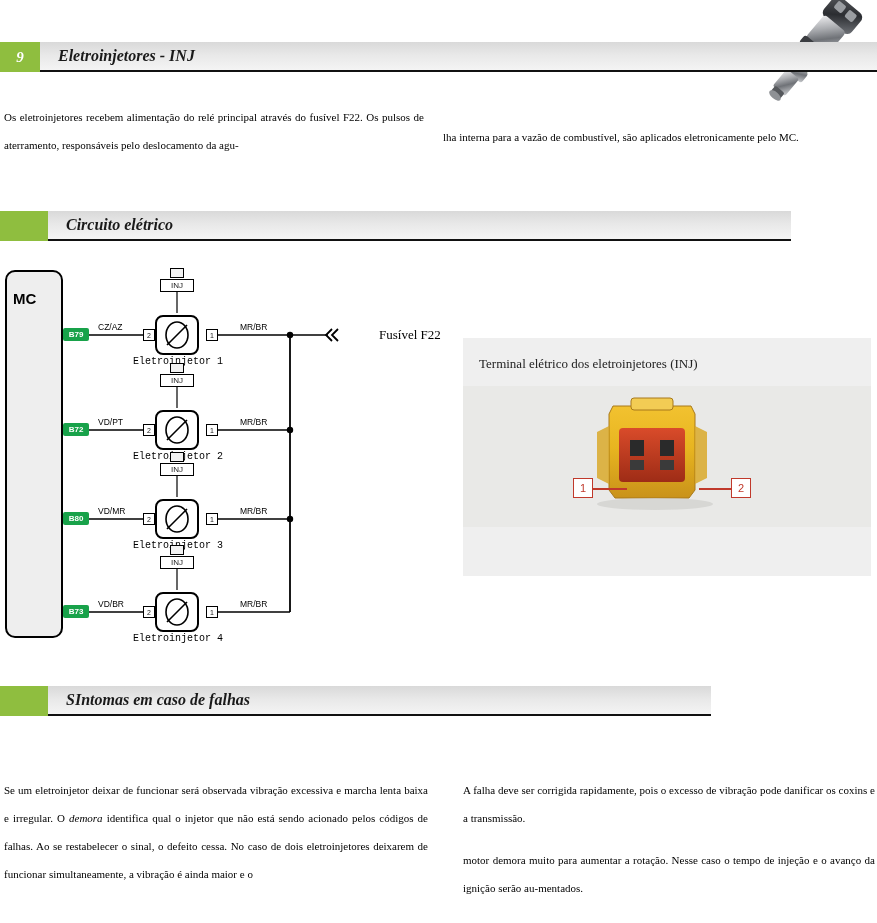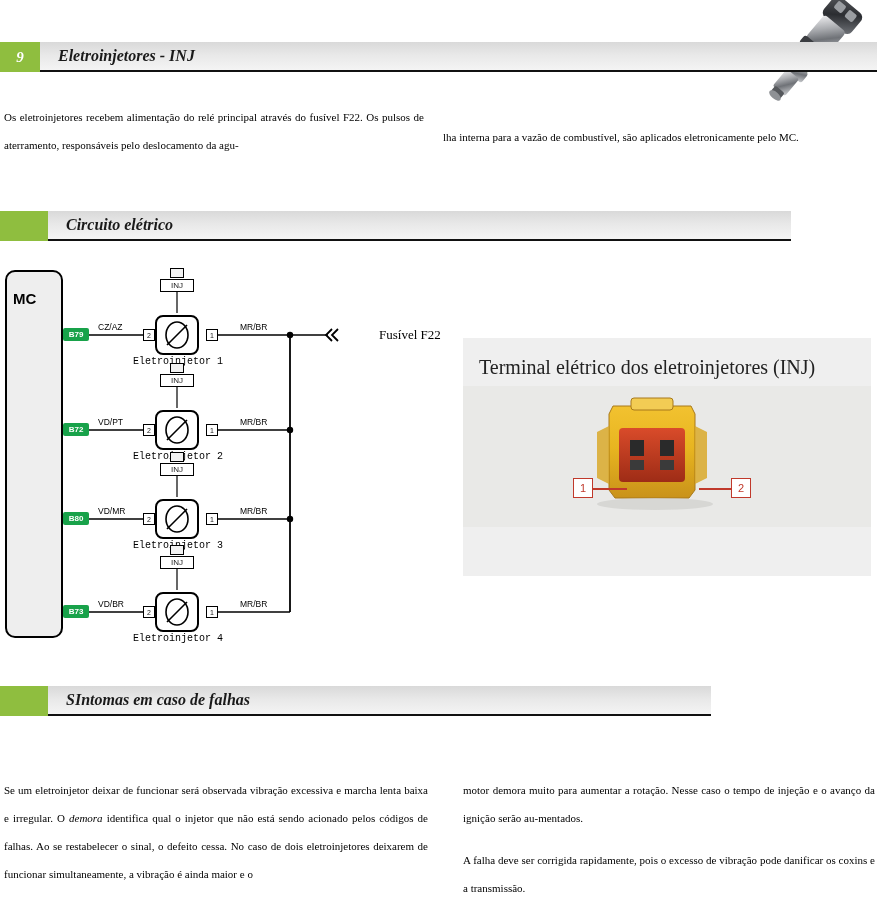--- a/index.html
+++ b/index.html
@@ -185,21 +185,21 @@
     top: 338px;
     width: 408px;
     height: 238px;
     background: #efefef;
   }
   #terminal-panel .tp-title {
     position: absolute;
     left: 16px;
     top: 18px;
     font-family: "Liberation Serif", serif;
-    font-size: 20px;
+    font-size: 13px;
     color: #222;
   }
   #terminal-panel .tp-photo {
     position: absolute;
     left: 0px;
     top: 48px;
     width: 408px;
     height: 141px;
     background: #e9e9e7;
   }
@@ -417,15 +417,15 @@
   <div class="num-box"></div>
   <div class="bar-body">SIntomas em caso de falhas</div>
 </div>
 
 <div class="col-text" style="left:4px; top:776px; width:424px;">
   <p>
     <span>Se um eletroinjetor deixar de funcionar será observada vibração excessiva e marcha lenta baixa e irregular. O </span><em>demora</em><span> identifica qual o injetor que não está sendo acionado pelos códigos de falhas. Ao se restabelecer o sinal, o defeito cessa. No caso de dois eletroinjetores deixarem de funcionar simultaneamente, a vibração é ainda maior e o</span>
   </p>
 </div>
 <div class="col-text" style="left:463px; top:776px; width:412px;">
+  <p>A falha deve ser corrigida rapidamente, pois o excesso de vibração pode danificar os coxins e a transmissão.</p>
   <p>motor demora muito para aumentar a rotação. Nesse caso o tempo de injeção e o avanço da ignição serão au-mentados.</p>
-  <p>A falha deve ser corrigida rapidamente, pois o excesso de vibração pode danificar os coxins e a transmissão.</p>
 </div>
 
 </body></html>

